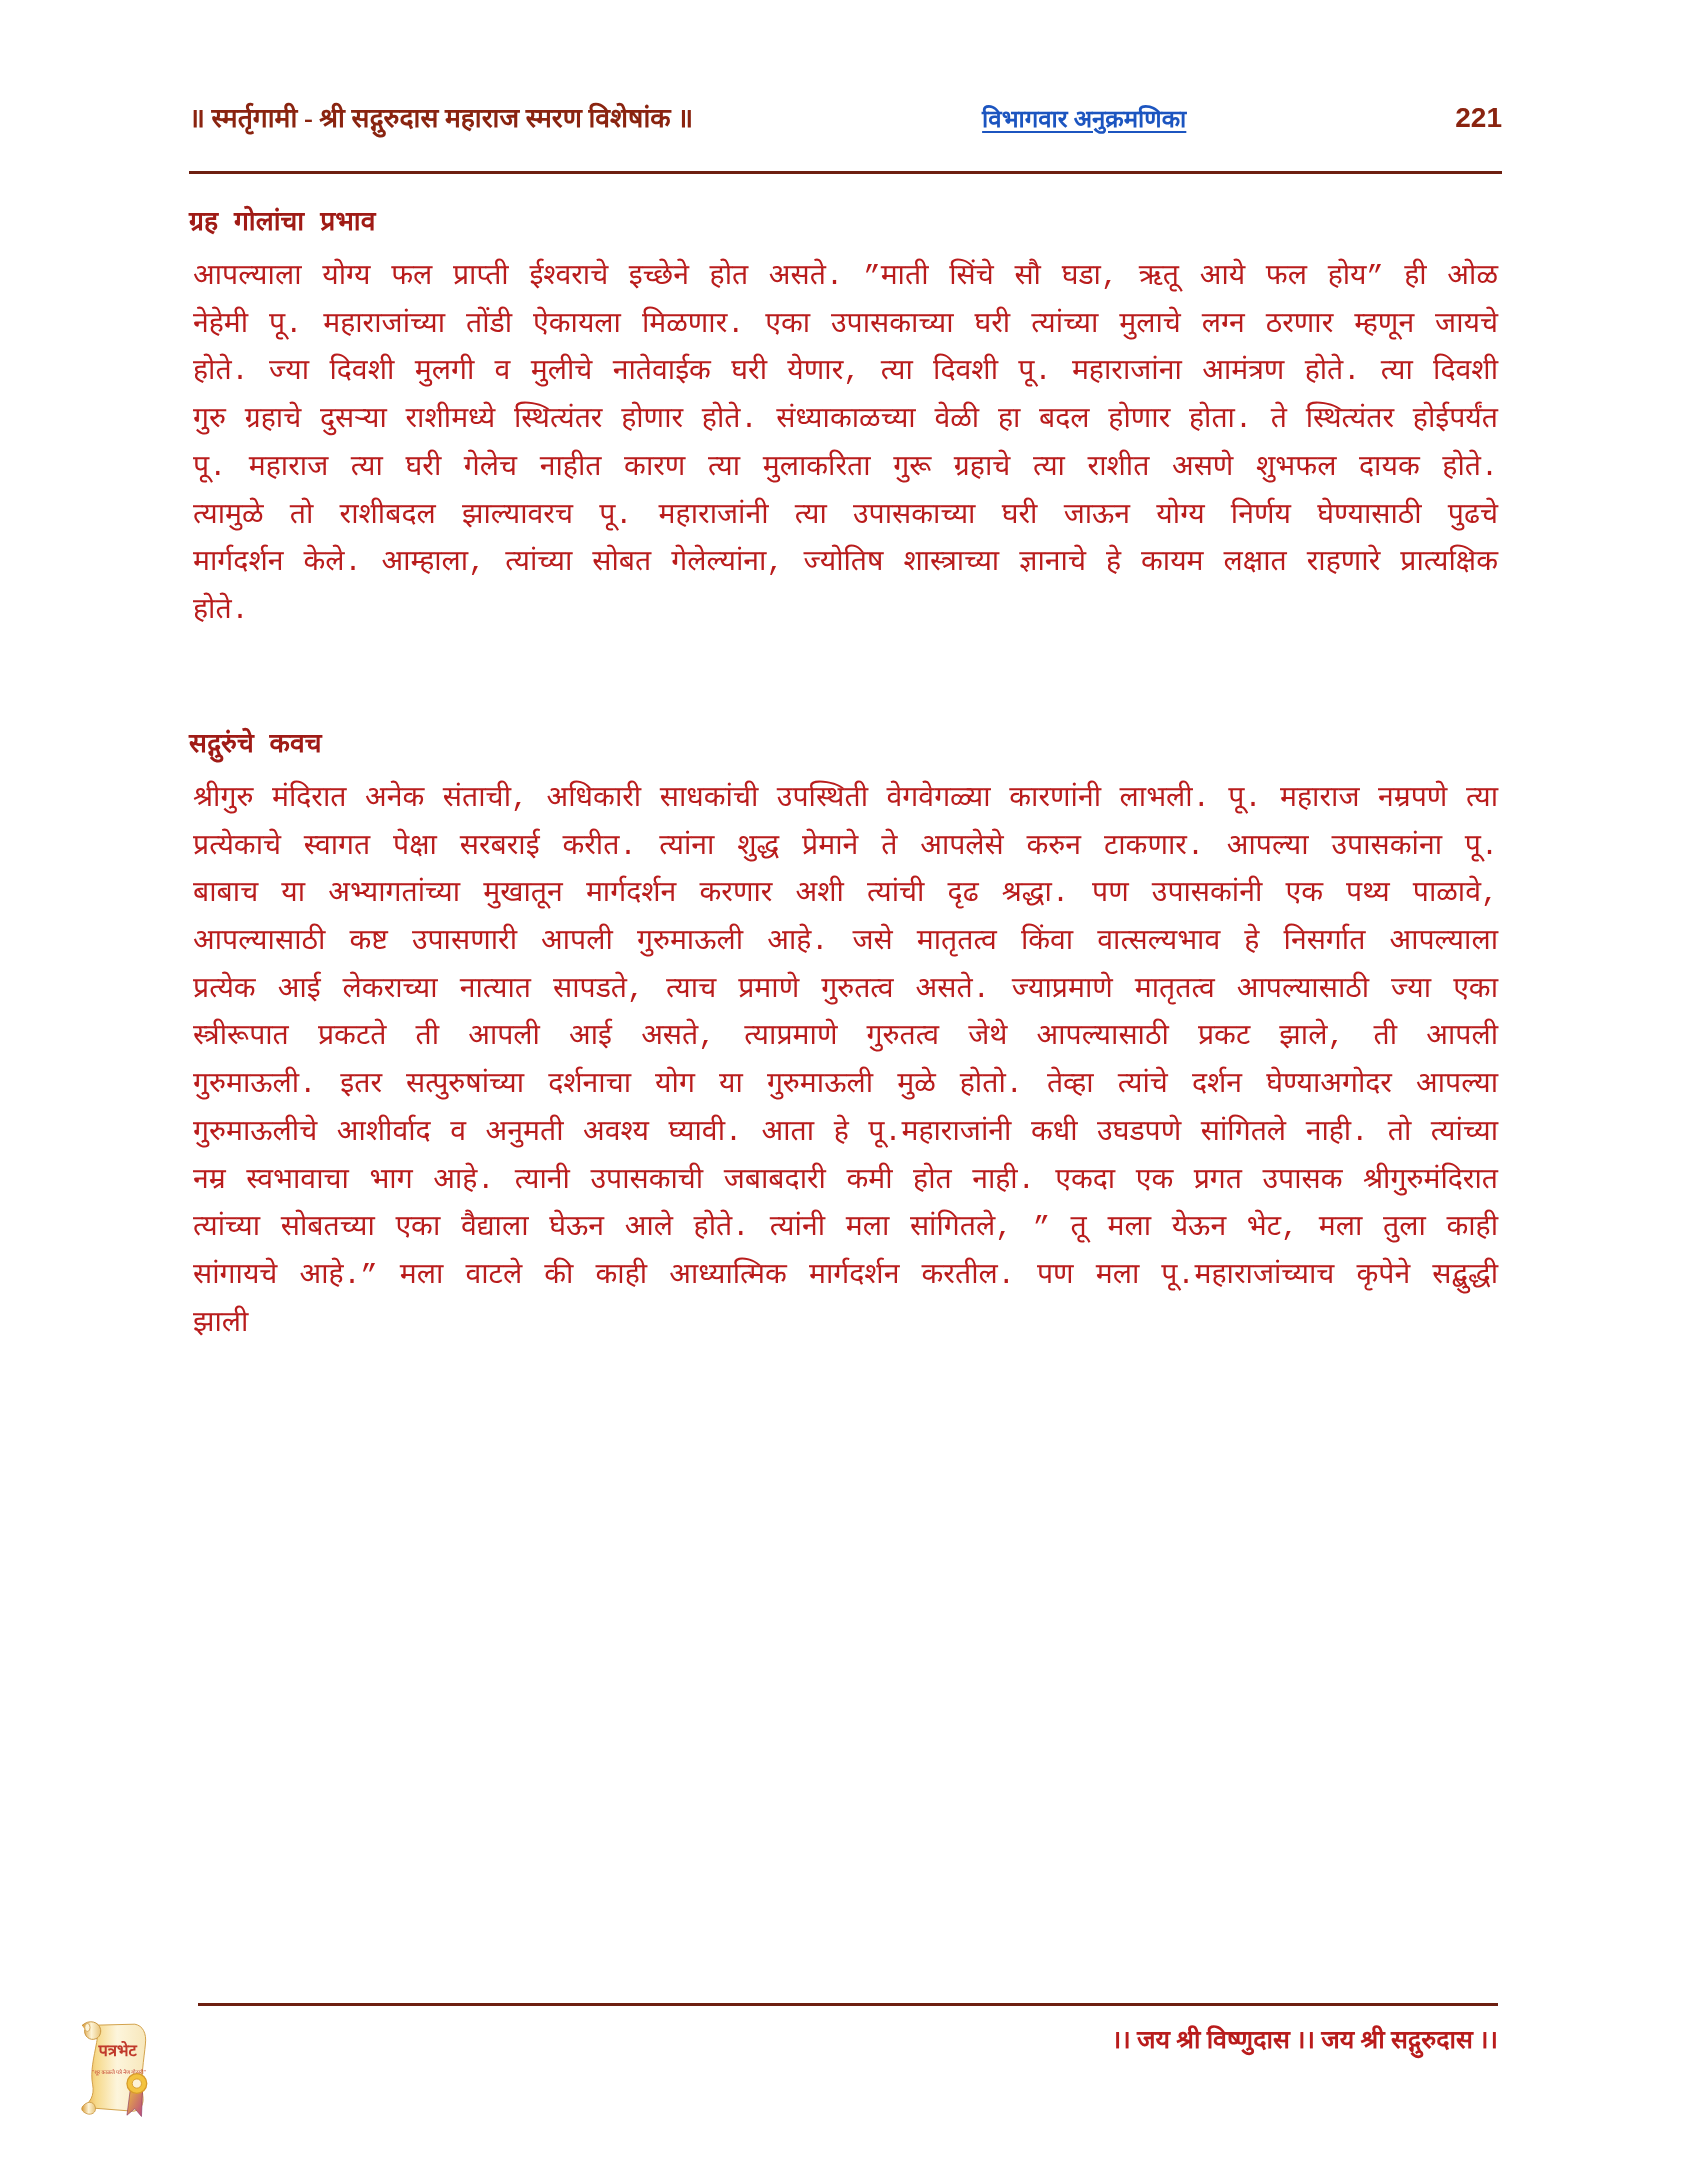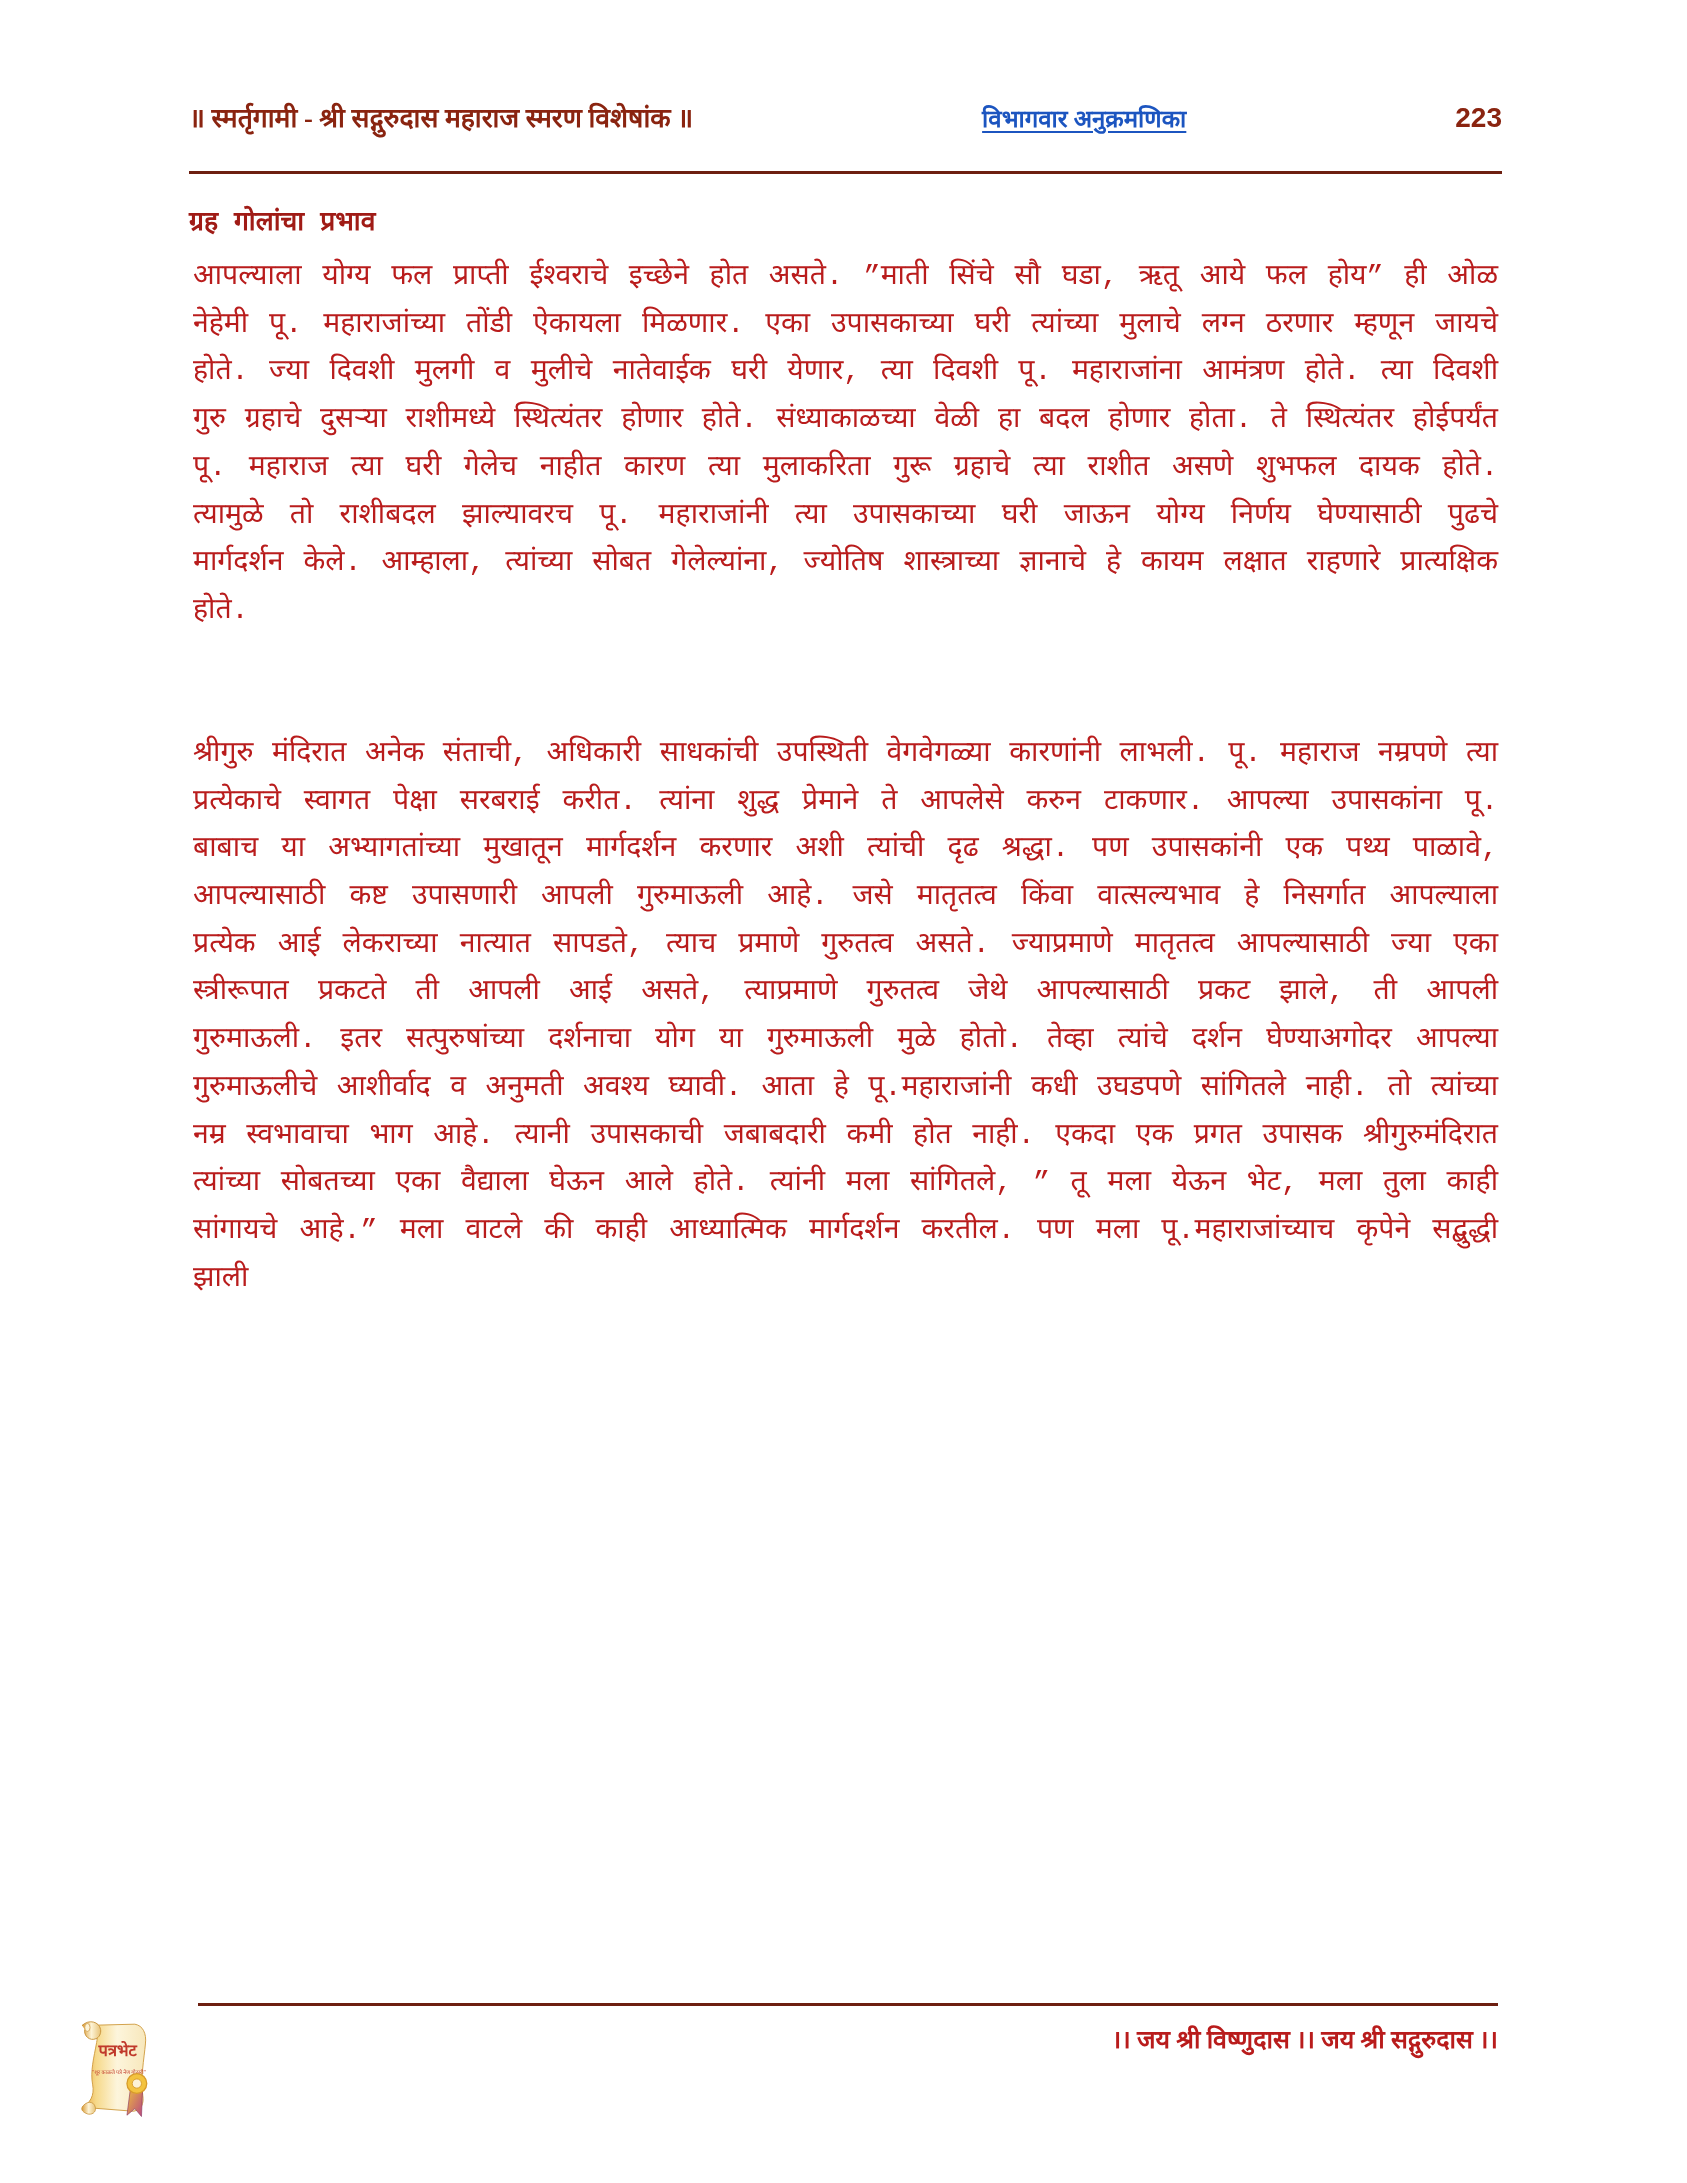--- a/index.html
+++ b/index.html
@@ -129,34 +129,35 @@
   }
 </style>
 </head>
 <body>
 
 <div class="page">
 
   <div class="header">
     <span class="header-title">॥ स्मर्तृगामी - श्री सद्गुरुदास महाराज स्मरण विशेषांक ॥</span>
     <span class="header-link">विभागवार अनुक्रमणिका</span>
-    <span class="header-page-number">223</span>
+    <span class="header-page-number">221</span>
   </div>
   <div class="header-rule"></div>
 
   <div class="content">
 
     <div class="section-block">
       <h2 class="section-heading">ग्रह गोलांचा प्रभाव</h2>
       <p class="para">आपल्याला योग्य फल प्राप्ती ईश्वराचे इच्छेने होत असते. ”माती सिंचे सौ घडा, ऋतू आये फल होय” ही ओळ नेहेमी पू. महाराजांच्या तोंडी ऐकायला मिळणार. एका उपासकाच्या घरी त्यांच्या मुलाचे लग्न ठरणार म्हणून जायचे होते. ज्या दिवशी मुलगी व मुलीचे नातेवाईक घरी येणार, त्या दिवशी पू. महाराजांना आमंत्रण होते. त्या दिवशी गुरु ग्रहाचे दुसऱ्या राशीमध्ये स्थित्यंतर होणार होते. संध्याकाळच्या वेळी हा बदल होणार होता. ते स्थित्यंतर होईपर्यंत पू. महाराज त्या घरी गेलेच नाहीत कारण त्या मुलाकरिता गुरू ग्रहाचे त्या राशीत असणे शुभफल दायक होते. त्यामुळे तो राशीबदल झाल्यावरच पू. महाराजांनी त्या उपासकाच्या घरी जाऊन योग्य निर्णय घेण्यासाठी पुढचे मार्गदर्शन केले. आम्हाला, त्यांच्या सोबत गेलेल्यांना, ज्योतिष शास्त्राच्या ज्ञानाचे हे कायम लक्षात राहणारे प्रात्यक्षिक होते.</p>
     </div>
 
     <div class="gap-between-sections"></div>
 
     <div class="section-block">
+      <h2 class="section-heading">सद्गुरुंचे कवच</h2>
       <p class="para">श्रीगुरु मंदिरात अनेक संताची, अधिकारी साधकांची उपस्थिती वेगवेगळ्या कारणांनी लाभली. पू. महाराज नम्रपणे त्या प्रत्येकाचे स्वागत पेक्षा सरबराई करीत. त्यांना शुद्ध प्रेमाने ते आपलेसे करुन टाकणार. आपल्या उपासकांना पू. बाबाच या अभ्यागतांच्या मुखातून मार्गदर्शन करणार अशी त्यांची दृढ श्रद्धा. पण उपासकांनी एक पथ्य पाळावे, आपल्यासाठी कष्ट उपासणारी आपली गुरुमाऊली आहे. जसे मातृतत्व किंवा वात्सल्यभाव हे निसर्गात आपल्याला प्रत्येक आई लेकराच्या नात्यात सापडते, त्याच प्रमाणे गुरुतत्व असते. ज्याप्रमाणे मातृतत्व आपल्यासाठी ज्या एका स्त्रीरूपात प्रकटते ती आपली आई असते, त्याप्रमाणे गुरुतत्व जेथे आपल्यासाठी प्रकट झाले, ती आपली गुरुमाऊली. इतर सत्पुरुषांच्या दर्शनाचा योग या गुरुमाऊली मुळे होतो. तेव्हा त्यांचे दर्शन घेण्याअगोदर आपल्या गुरुमाऊलीचे आशीर्वाद व अनुमती अवश्य घ्यावी. आता हे पू.महाराजांनी कधी उघडपणे सांगितले नाही. तो त्यांच्या नम्र स्वभावाचा भाग आहे. त्यानी उपासकाची जबाबदारी कमी होत नाही. एकदा एक प्रगत उपासक श्रीगुरुमंदिरात त्यांच्या सोबतच्या एका वैद्याला घेऊन आले होते. त्यांनी मला सांगितले, ” तू मला येऊन भेट, मला तुला काही सांगायचे आहे.” मला वाटले की काही आध्यात्मिक मार्गदर्शन करतील. पण मला पू.महाराजांच्याच कृपेने सद्बुद्धी झाली</p>
     </div>
 
   </div>
 
   <div class="footer-rule"></div>
   <div class="footer-text">।। जय श्री विष्णुदास ।। जय श्री सद्गुरुदास ।।</div>
 
   <div class="logo">
     <svg viewBox="0 0 160 185" xmlns="http://www.w3.org/2000/svg">

